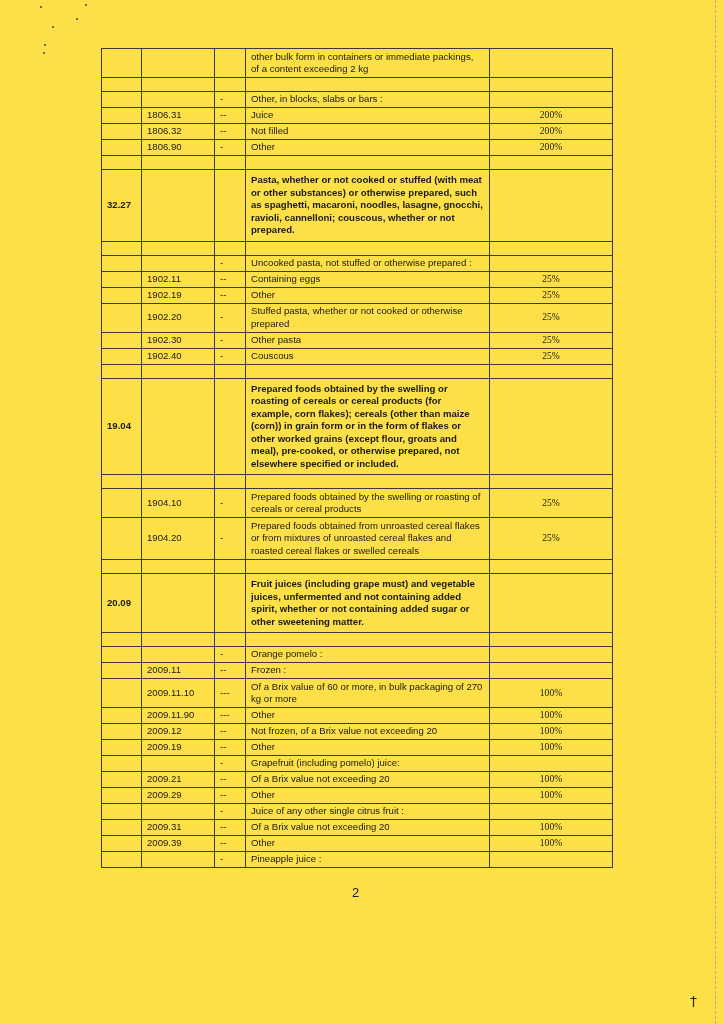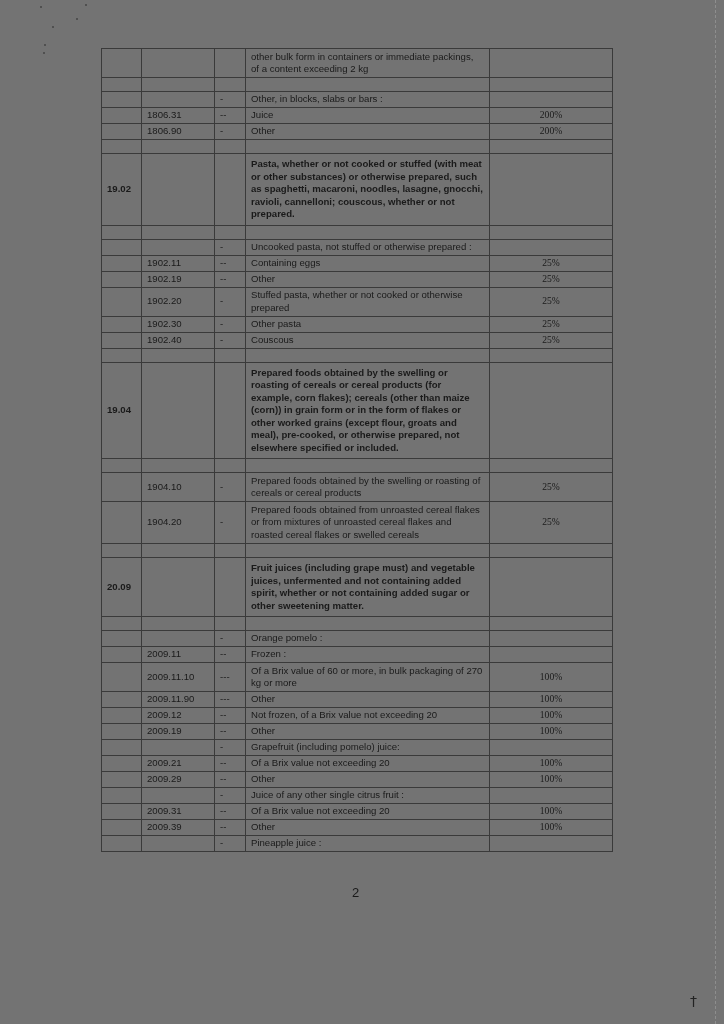--- a/index.html
+++ b/index.html
@@ -1,17 +1,17 @@
 <!DOCTYPE html>
 <html><head>
   <meta charset="utf-8">
   <style>
     html, body { margin: 0; padding: 0; background: #ffffff; }
     body { width: 724px; height: 1024px; position: relative; overflow: hidden; font-family: "Liberation Sans", sans-serif; color: #1a1a1a; }
-    .page { position: absolute; left: 0; top: 0; width: 724px; height: 1024px; background: #737373; }
+    .page { position: absolute; left: 0; top: 0; width: 724px; height: 1024px; background: #fde047; }
     .scan-edge { position: absolute; left: 715px; top: 0; width: 1px; height: 1024px; border-left: 1px dashed #9a9a9a; opacity: 0.7; }
     .specks { position: absolute; left: 30px; top: 4px; width: 60px; height: 50px; }
     .speck { position: absolute; width: 2px; height: 2px; background: #444; border-radius: 1px; }
     table.tariff { position: absolute; left: 101px; top: 48px; border-collapse: collapse; table-layout: fixed; width: 511px; }
     table.tariff td { border: 1px solid #3a3a3a; padding: 1px 5px; font-size: 9.6px; line-height: 12.5px; vertical-align: middle; }
     col.c1 { width: 40px; } col.c2 { width: 73px; } col.c3 { width: 31px; } col.c4 { width: 244px; } col.c5 { width: 123px; }
     td.hs { font-weight: bold; font-size: 9.6px; }
     td.desc.bold { font-weight: bold; margin-left: 20px; }
     td.dash { padding-left: 6px; }
     td.rate { font-family: "Liberation Serif", serif; font-size: 13.5px; text-align: center; padding-right: 28px; vertical-align: top; line-height: 14px; }
@@ -69,34 +69,41 @@
         </tr>
         <tr class="r">
           <td class="hs"></td>
           <td class="code">1806.31</td>
           <td class="dash">--</td>
           <td class="desc">Juice</td>
           <td class="rate">200%</td>
         </tr>
         <tr class="r">
           <td class="hs"></td>
+          <td class="code">1806.32</td>
+          <td class="dash">--</td>
+          <td class="desc">Not filled</td>
+          <td class="rate">200%</td>
+        </tr>
+        <tr class="r">
+          <td class="hs"></td>
           <td class="code">1806.90</td>
           <td class="dash">-</td>
           <td class="desc">Other</td>
           <td class="rate">200%</td>
         </tr>
         <tr class="spacer">
           <td class="hs"></td>
           <td class="code"></td>
           <td class="dash"></td>
           <td class="desc"></td>
           <td class="rate"></td>
         </tr>
         <tr class="heading">
-          <td class="hs" style="padding: 4px 5px;">19.02</td>
+          <td class="hs" style="padding: 4px 5px;">32.27</td>
           <td class="code" style="padding: 4px 5px;"></td>
           <td class="dash" style="padding: 4px 5px;"></td>
           <td class="desc bold" style="padding: 4px 5px;">Pasta, whether or not cooked or stuffed (with meat or other substances) or otherwise prepared, such as spaghetti, macaroni, noodles, lasagne, gnocchi, ravioli, cannelloni; couscous, whether or not prepared.</td>
           <td class="rate" style="padding: 4px 5px;"></td>
         </tr>
         <tr class="spacer">
           <td class="hs"></td>
           <td class="code"></td>
           <td class="dash"></td>
           <td class="desc"></td>

